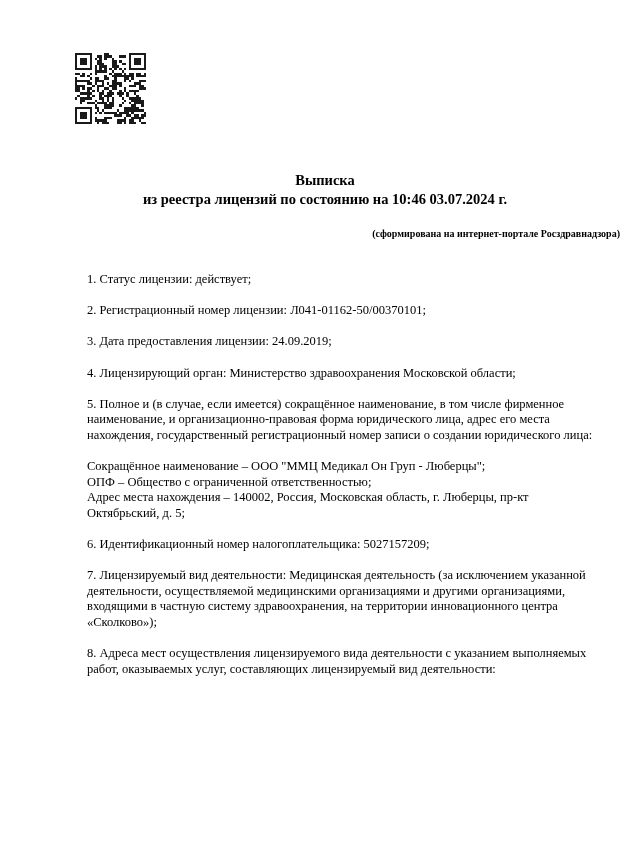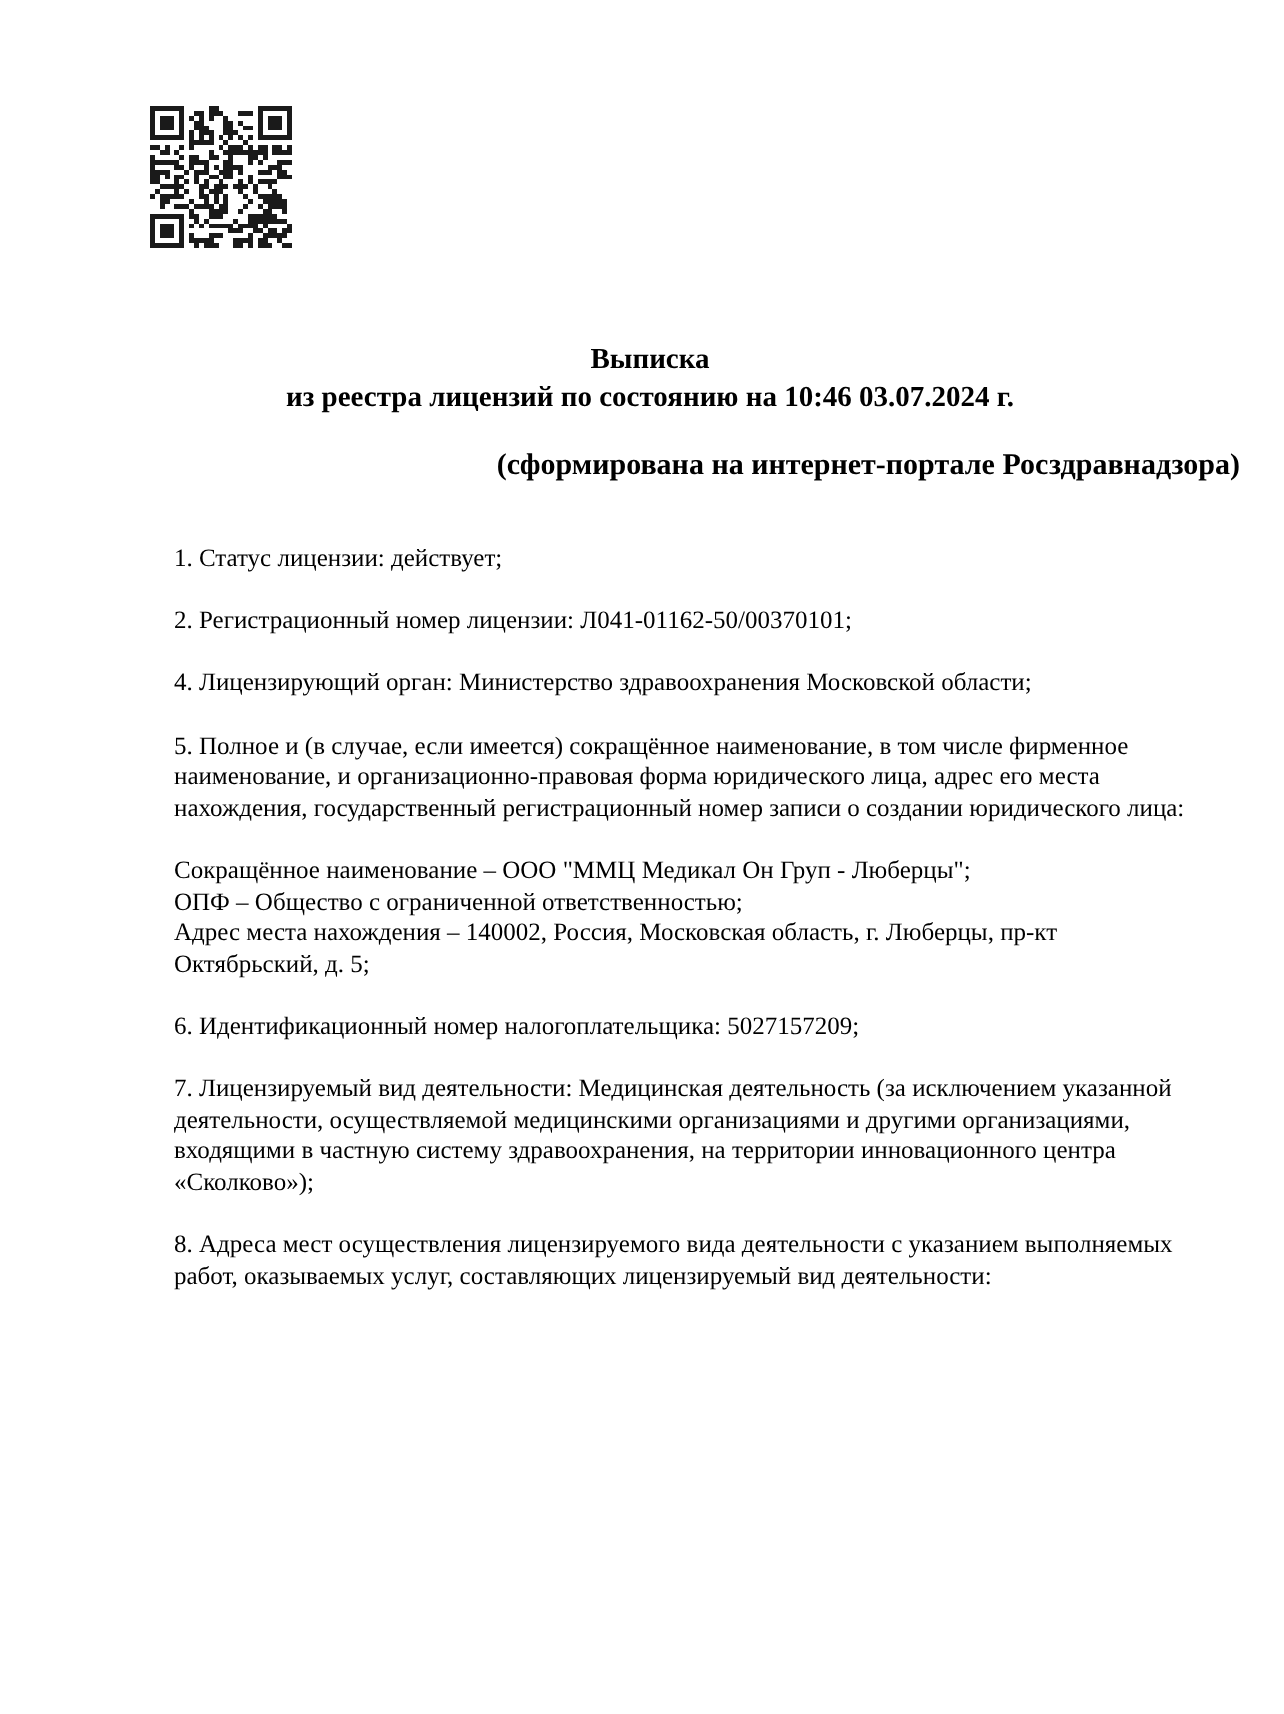--- a/index.html
+++ b/index.html
@@ -34,21 +34,21 @@
     font-size: 14.5px;
     line-height: 19px;
   }
   .formed-note {
     position: absolute;
     left: 0;
     top: 227px;
     width: 620px;
     text-align: right;
     font-weight: bold;
-    font-size: 15px;
+    font-size: 10px;
     line-height: 13px;
   }
   .body-text {
     position: absolute;
     left: 87px;
     top: 272px;
     width: 507px;
     font-size: 12.5px;
     line-height: 15.6px;
   }
@@ -488,20 +488,21 @@
   <div class="doc-title">
     <div>Выписка</div>
     <div>из реестра лицензий по состоянию на 10:46 03.07.2024 г.</div>
   </div>
 
   <div class="formed-note">(сформирована на интернет-портале Росздравнадзора)</div>
 
   <div class="body-text">
     <p>1. Статус лицензии: действует;</p>
     <p>2. Регистрационный номер лицензии: Л041-01162-50/00370101;</p>
+    <p>3. Дата предоставления лицензии: 24.09.2019;</p>
     <p>4. Лицензирующий орган: Министерство здравоохранения Московской области;</p>
     <p>5. Полное и (в случае, если имеется) сокращённое наименование, в том числе фирменное наименование, и организационно-правовая форма юридического лица, адрес его места нахождения, государственный регистрационный номер записи о создании юридического лица:</p>
 
     <div class="org-block">
       <div>Сокращённое наименование – ООО "ММЦ Медикал Он Груп - Люберцы";</div>
       <div>ОПФ – Общество с ограниченной ответственностью;</div>
       <div>Адрес места нахождения – 140002, Россия, Московская область, г. Люберцы, пр-кт Октябрьский, д. 5;</div>
     </div>
 
     <p>6. Идентификационный номер налогоплательщика: 5027157209;</p>

